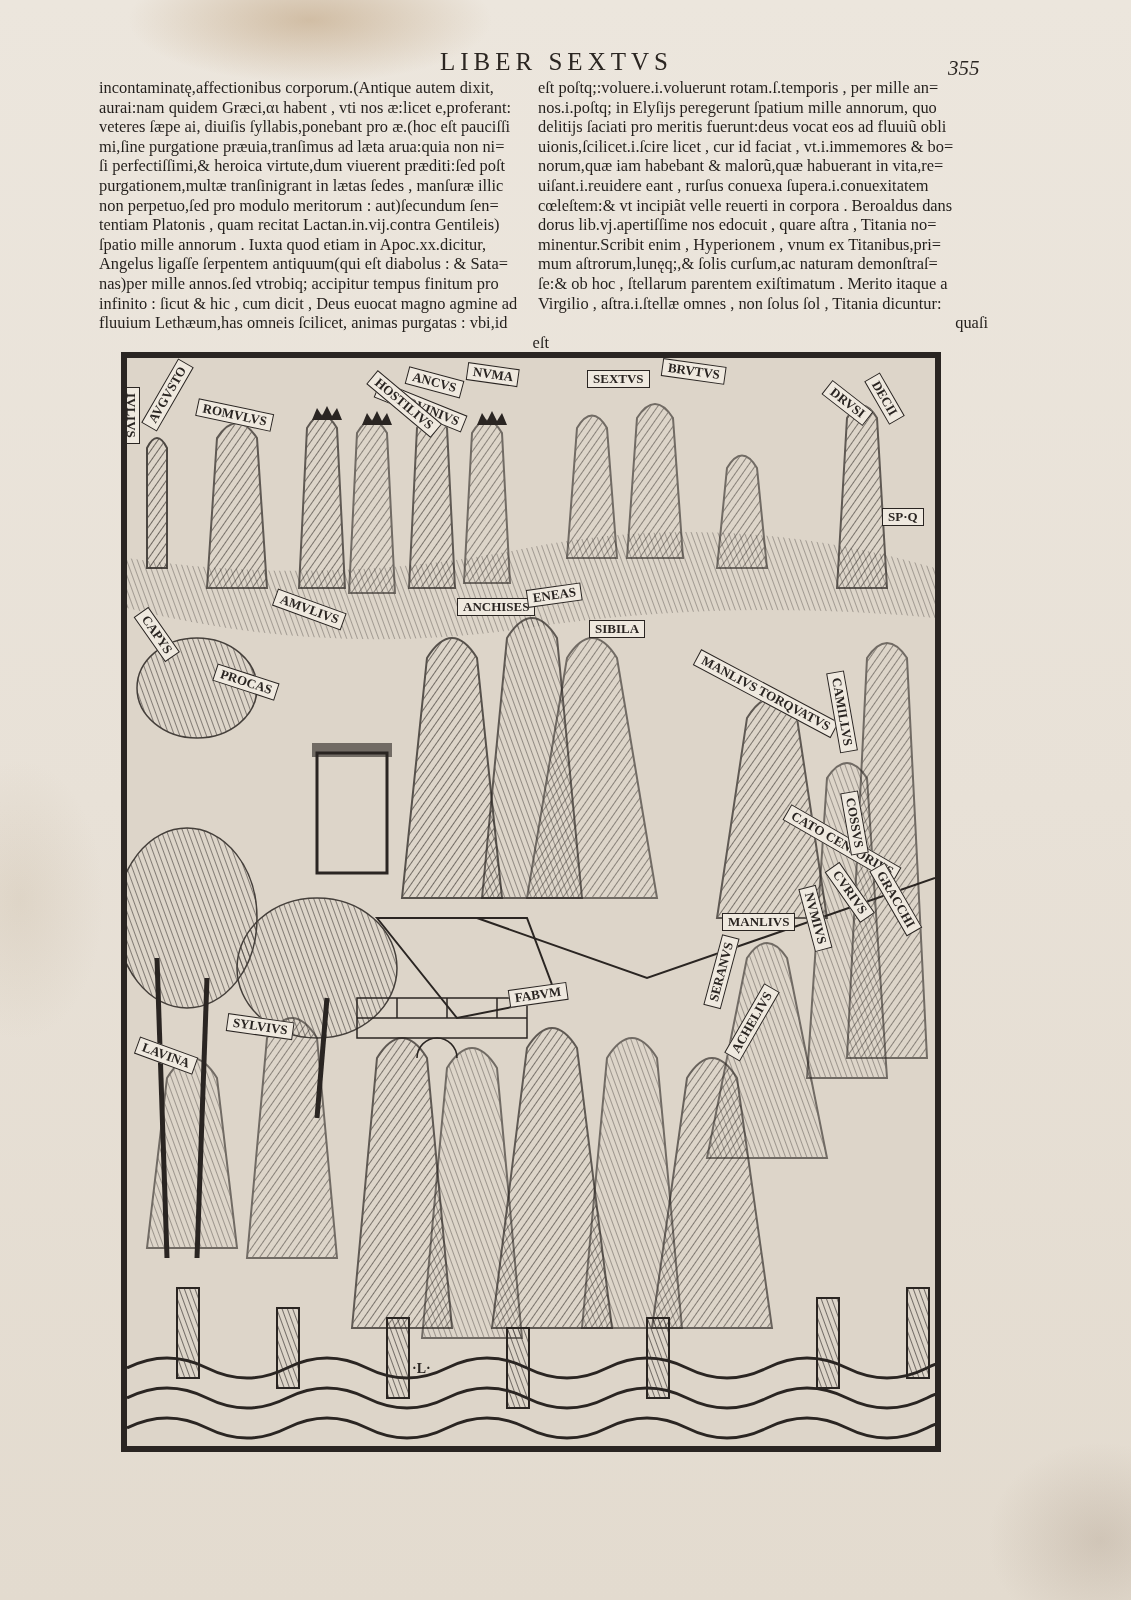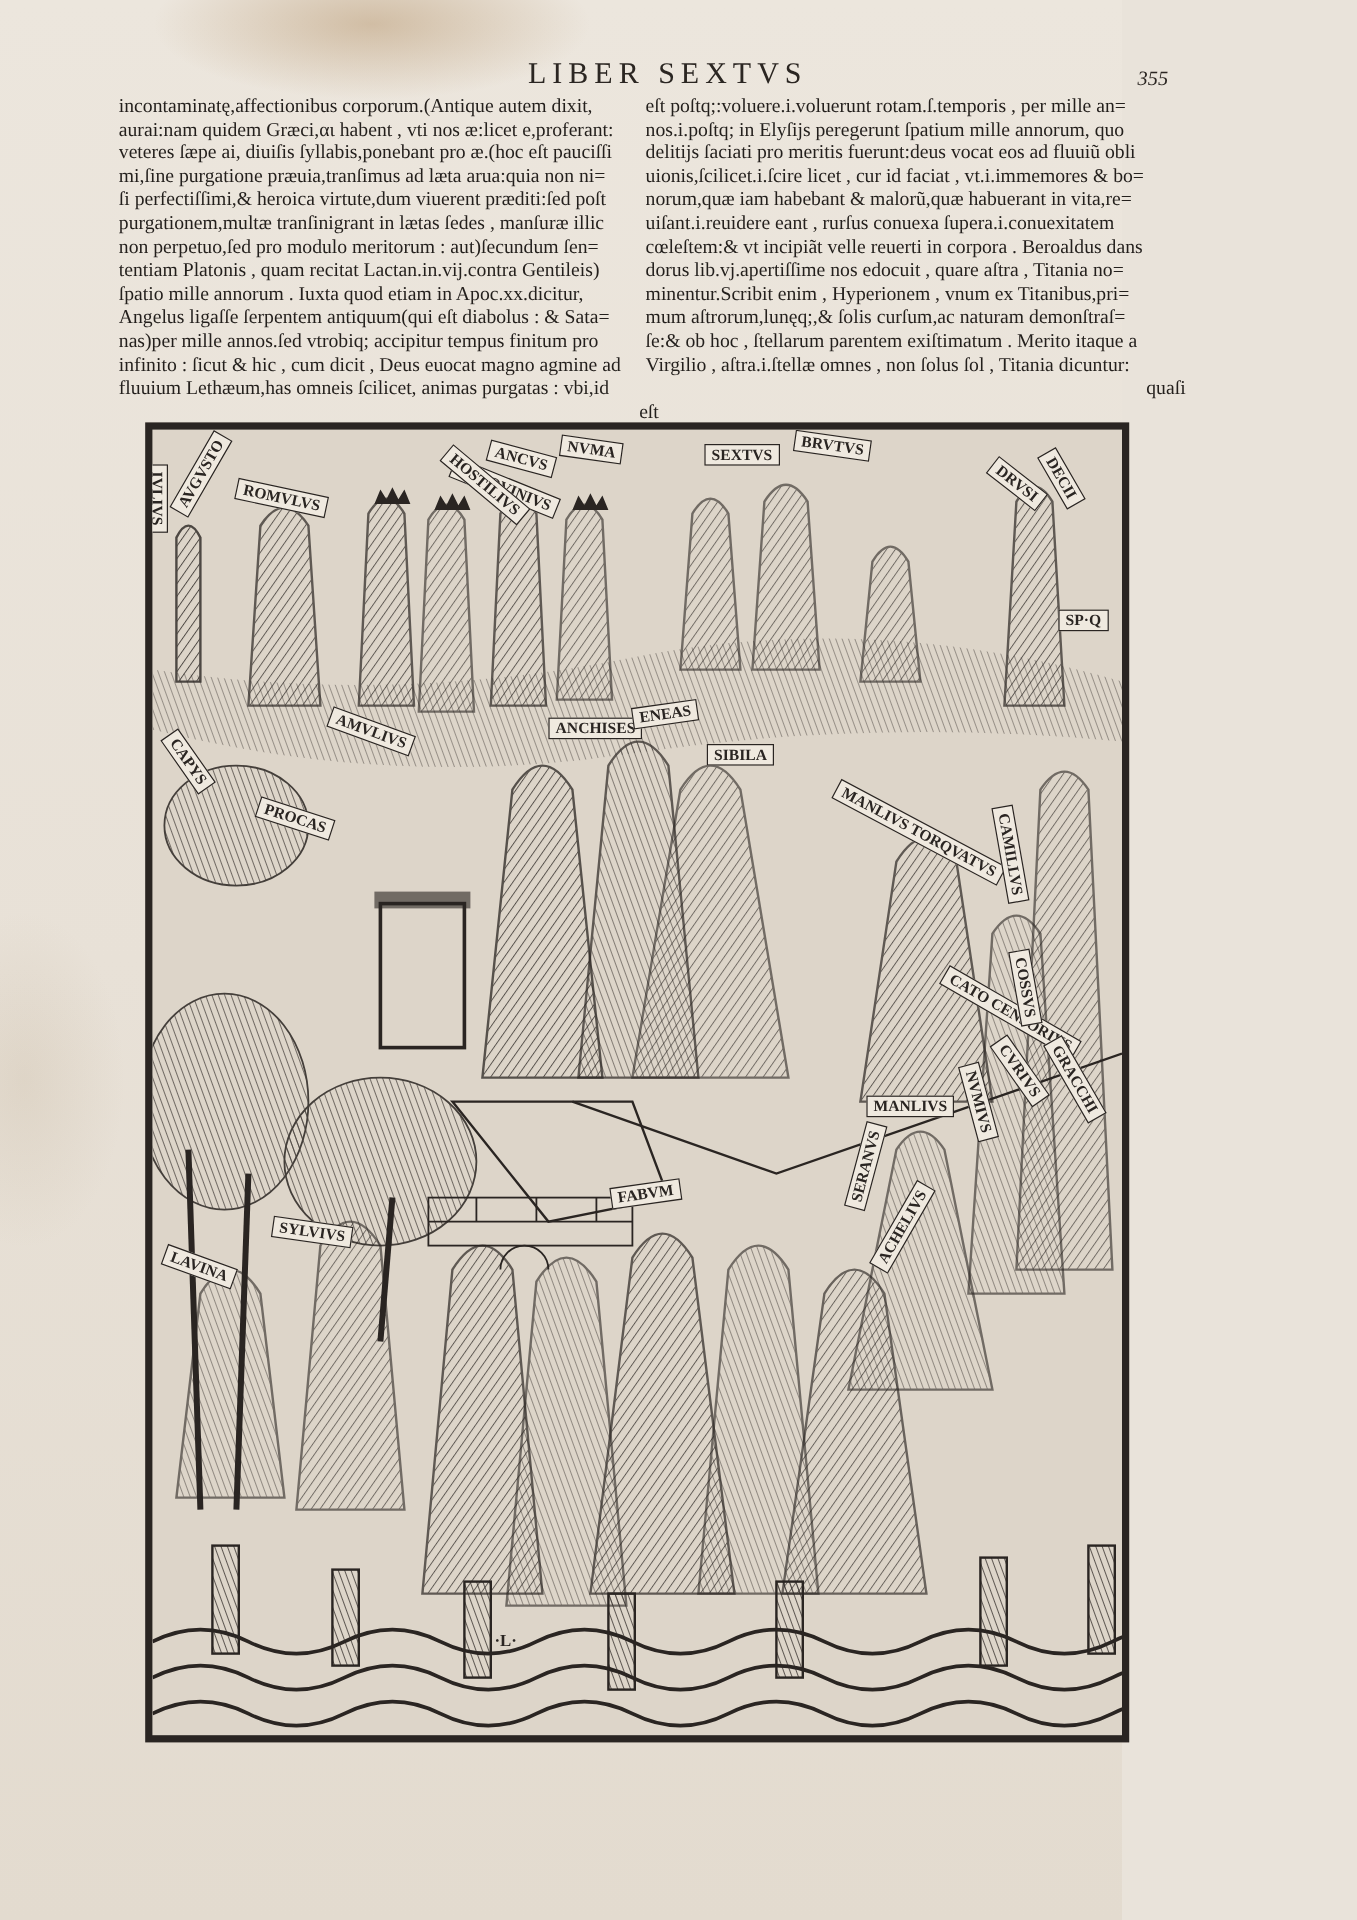--- a/index.html
+++ b/index.html
@@ -3,39 +3,39 @@
 <meta charset="utf-8">
 <style>
   html, body { margin:0; padding:0; }
   body {
     width:1131px; height:1600px; overflow:hidden;
     background:#e9e3da;
     font-family:"DejaVu Serif", serif;
     position:relative;
   }
   .page {
-    position:absolute; left:0; top:0; width:935px; height:1600px;
+    position:absolute; left:0; top:0; width:1131px; height:1600px;
     background:
       radial-gradient(ellipse 260px 90px at 310px 20px, rgba(176,140,96,.45), rgba(176,140,96,0) 70%),
       radial-gradient(ellipse 160px 140px at 1100px 1540px, rgba(150,130,110,.25), rgba(150,130,110,0) 70%),
       radial-gradient(ellipse 120px 200px at 20px 900px, rgba(180,160,130,.18), rgba(180,160,130,0) 70%),
       linear-gradient(180deg,#ece6dd 0%,#e8e1d7 50%,#e3dbcf 100%);
   }
   .header {
     position:absolute; top:48px; left:0; width:100%;
   }
   .running-title {
     position:absolute; left:440px; top:0;
     font-family:"Liberation Serif", serif; font-size:25px; letter-spacing:5px;
     color:#2b2622;
   }
   .page-number {
     position:absolute; left:948px; top:8px;
     font-family:"Liberation Serif", serif; font-style:italic;
-    font-size:17px; color:#2b2622;
+    font-size:21px; color:#2b2622;
   }
   .col {
     position:absolute; top:78px; width:450px;
     font-family:"Liberation Serif", serif; font-size:16.4px; line-height:19.6px;
     color:#231f1c; text-align:justify;
   }
   .col .line { white-space:nowrap; display:block; overflow:hidden; }
   .col-left { left:99px; }
   .col-right { left:538px; }
   .catchword { text-align:right; display:block; }

